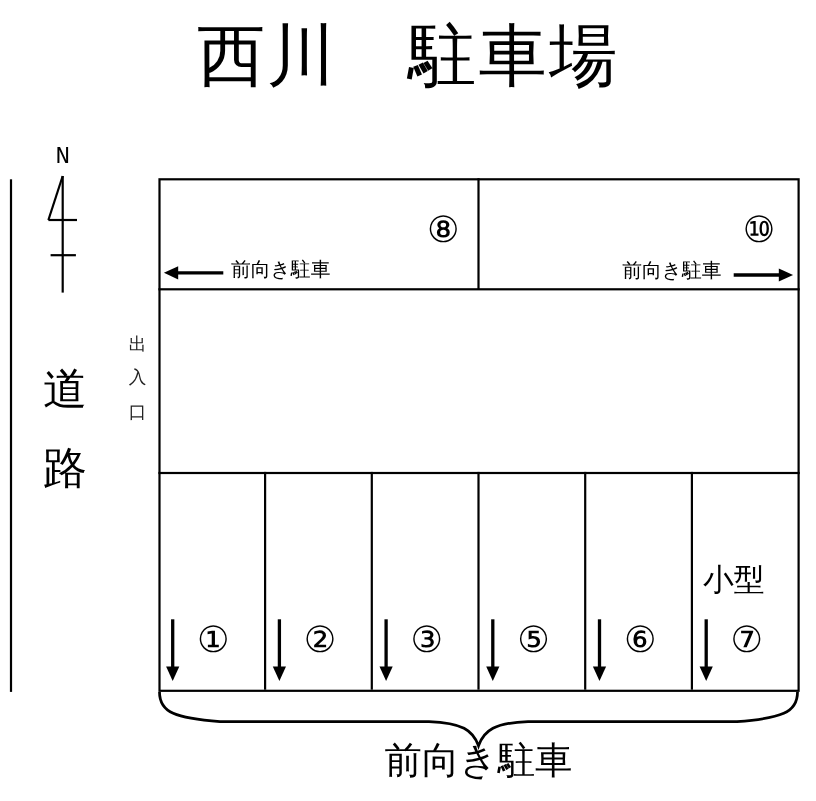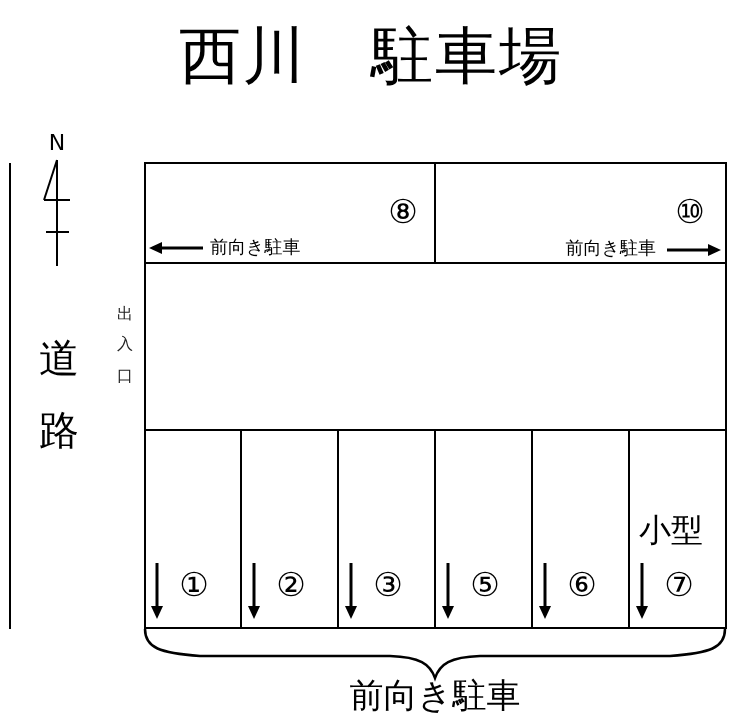--- a/index.html
+++ b/index.html
@@ -1,29 +1,29 @@
 <!DOCTYPE html>
 <html><head>
 <meta charset="utf-8">
 <style>
   html, body { margin: 0; padding: 0; background: #ffffff; }
   body { width: 742px; height: 728px; position: relative; overflow: hidden;
          font-family: "DejaVu Sans", "Liberation Sans", sans-serif; color: #000; }
-  .abs { position: absolute; }
+  .abs { position: absolute; font-family: Liberation Mono, monospace; }
   .title { left: 0; width: 742px; top: 14px; text-align: center; font-size: 62px; line-height: 84px;
            letter-spacing: 2px; font-weight: normal; white-space: pre; }
   .road-line { left: 9px; top: 163px; width: 2px; height: 466px; background: #000; }
   .road-label { left: 34px; width: 50px; text-align: center; font-size: 40px; line-height: 44px; }
   .entrance { left: 112px; width: 26px; text-align: center; font-size: 16px; color: #222; line-height: 20px; }
   .lot { left: 144px; top: 162px; width: 579px; height: 463px; border: 2px solid #000; }
   .hline { height: 2px; background: #000; }
   .vline { width: 2px; background: #000; }
   .num { font-size: 33px; line-height: 40px; text-align: center; }
   .small-label { font-size: 18px; line-height: 22px; white-space: nowrap; }
-  .compact-label { font-size: 32px; line-height: 34px; white-space: nowrap; }
+  .compact-label { font-size: 28px; line-height: 34px; white-space: nowrap; }
   .bottom-label { left: 285px; width: 300px; top: 672px; text-align: center; font-size: 34px; line-height: 46px; }
   svg { position: absolute; overflow: visible; }
 </style>
 </head>
 <body>
 
 <div class="abs title">西川　駐車場</div>
 
 <div class="abs road-line"></div>
 <div class="abs road-label" style="top:336px;">道</div>

